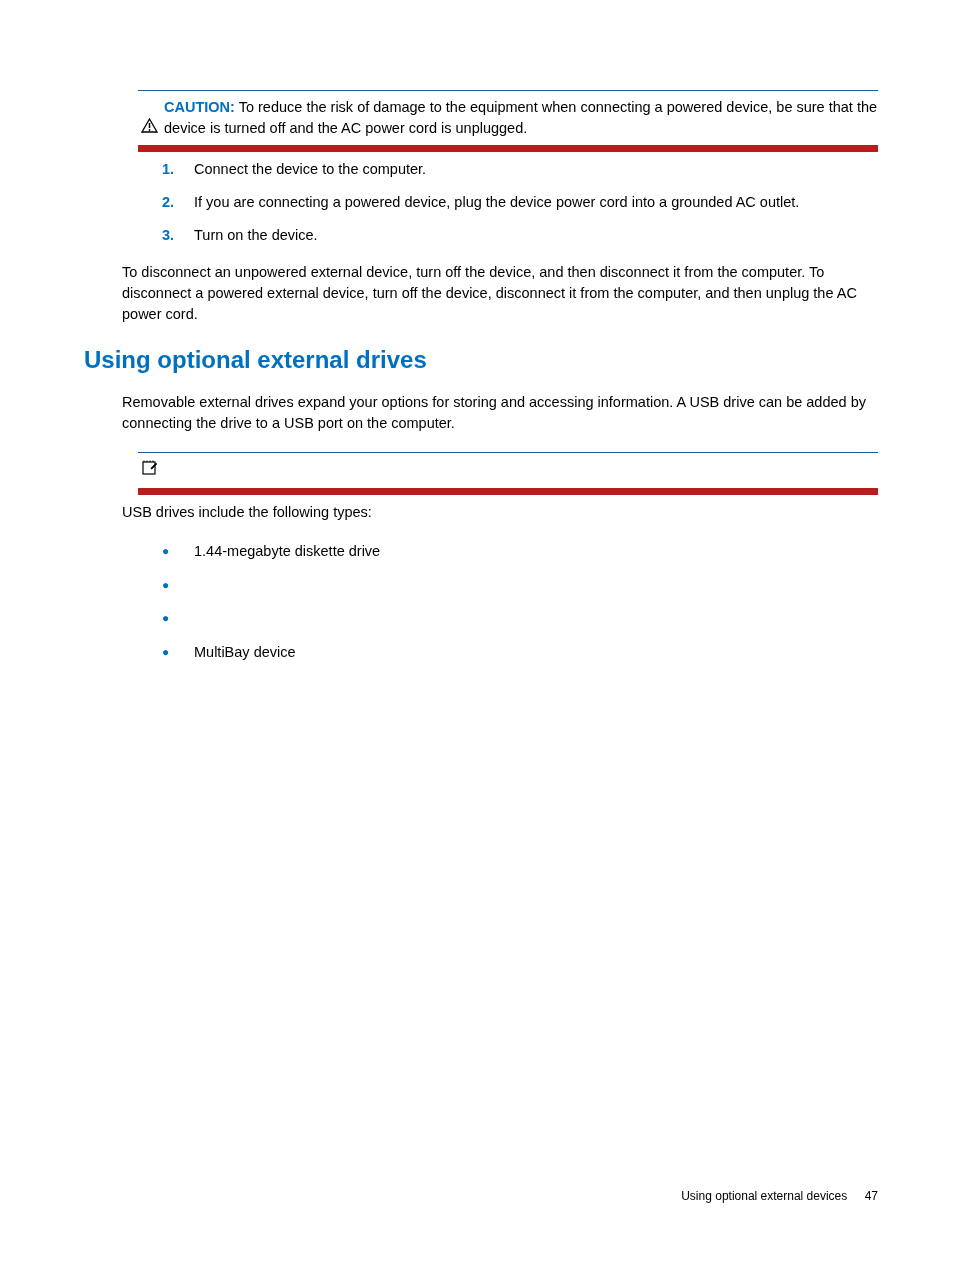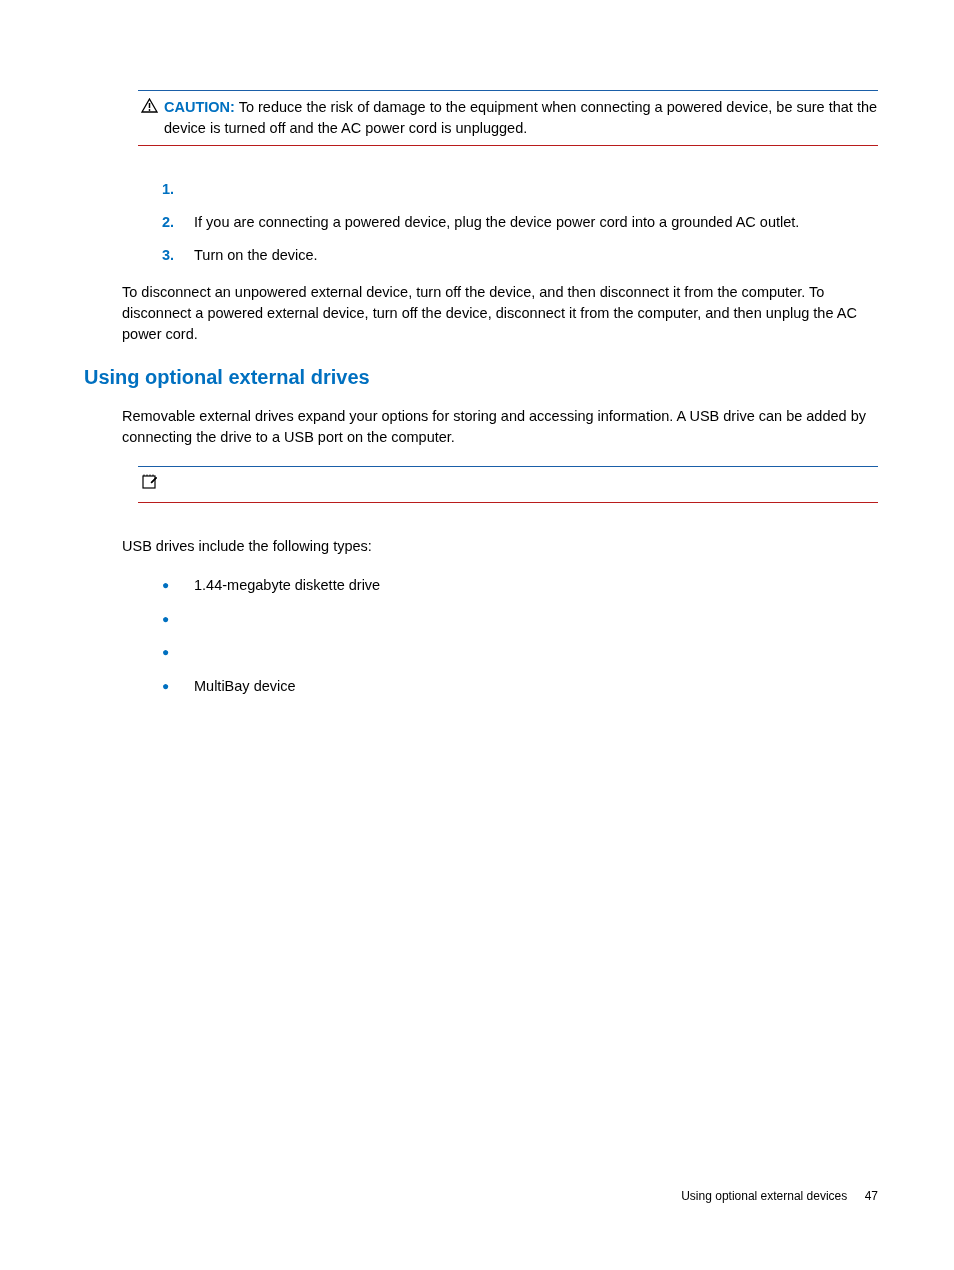--- a/index.html
+++ b/index.html
@@ -13,26 +13,26 @@
       line-height: 1.45;
       color: #000;
       background: #fff;
       width: 954px;
       height: 1270px;
       position: relative;
       padding: 90px 76px 0 84px;
     }
     .admonition {
       border-top: 1px solid #1a5fa8;
-      border-bottom: 1px solid #b91c1c;
+      border-bottom: 7px solid #b91c1c;
       padding: 6px 0 6px 0;
       margin-left: 54px;
-      margin-bottom: 33px;
+      margin-bottom: 7px;
       display: flex;
-      align-items: flex-start;
+      align-items: flex-end;
     }
     .admonition-icon {
       flex-shrink: 0;
       width: 22px;
       text-align: center;
       margin-right: 4px;
       margin-top: 1px;
     }
     .admonition-body {
       flex: 1;
@@ -54,21 +54,21 @@
       font-weight: bold;
       width: 32px;
       flex-shrink: 0;
     }
     .paragraph-indent {
       margin-left: 38px;
       margin-bottom: 18px;
     }
     .heading {
       color: #0070c0;
-      font-size: 20px;
+      font-size: 24px;
       font-weight: bold;
       margin-bottom: 14px;
     }
     .bullet-list {
       margin-left: 78px;
     }
     .bullet-item {
       display: flex;
       margin-bottom: 12px;
     }
@@ -102,20 +102,21 @@
   </div>
   <div class="admonition-body">
     <span class="admonition-label">CAUTION:</span>
     <span>To reduce the risk of damage to the equipment when connecting a powered device, be sure that the device is turned off and the AC power cord is unplugged.</span>
   </div>
 </div>
 
 <div class="ordered-list">
   <div class="ordered-item">
     <span class="num">1.</span>
+    <span>Connect the device to the computer.</span>
   </div>
   <div class="ordered-item">
     <span class="num">2.</span>
     <span>If you are connecting a powered device, plug the device power cord into a grounded AC outlet.</span>
   </div>
   <div class="ordered-item">
     <span class="num">3.</span>
     <span>Turn on the device.</span>
   </div>
 </div>

